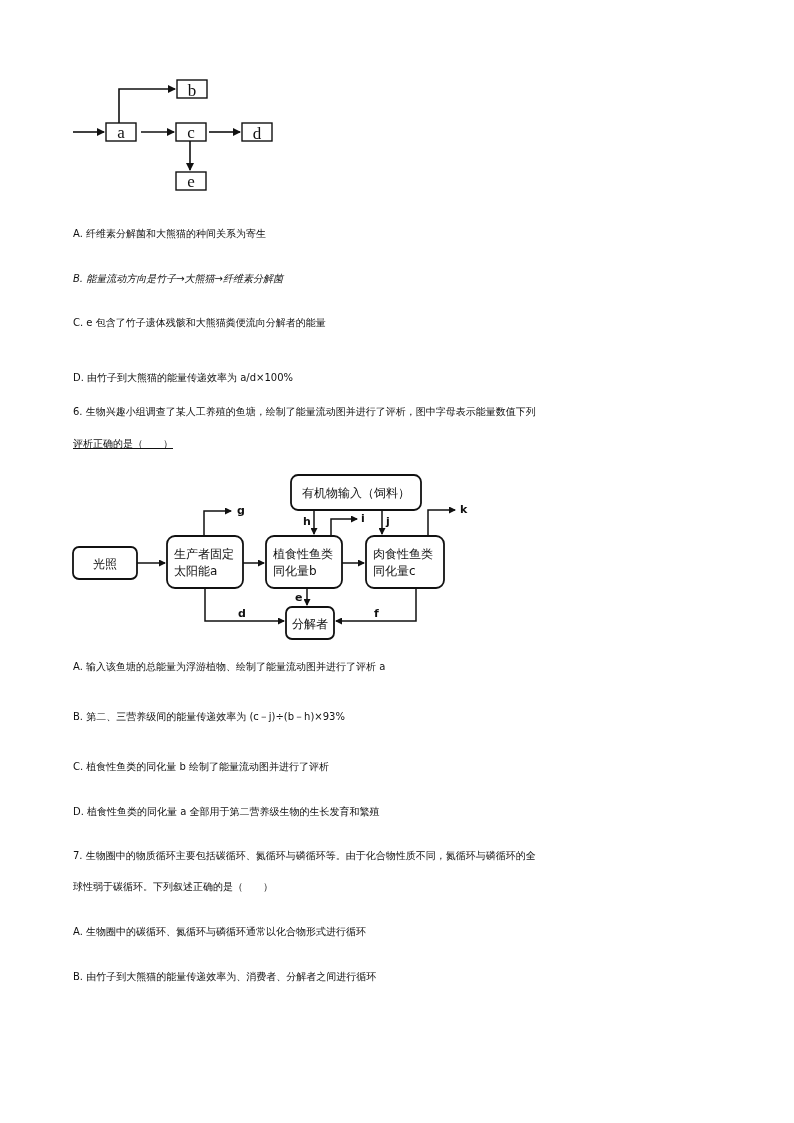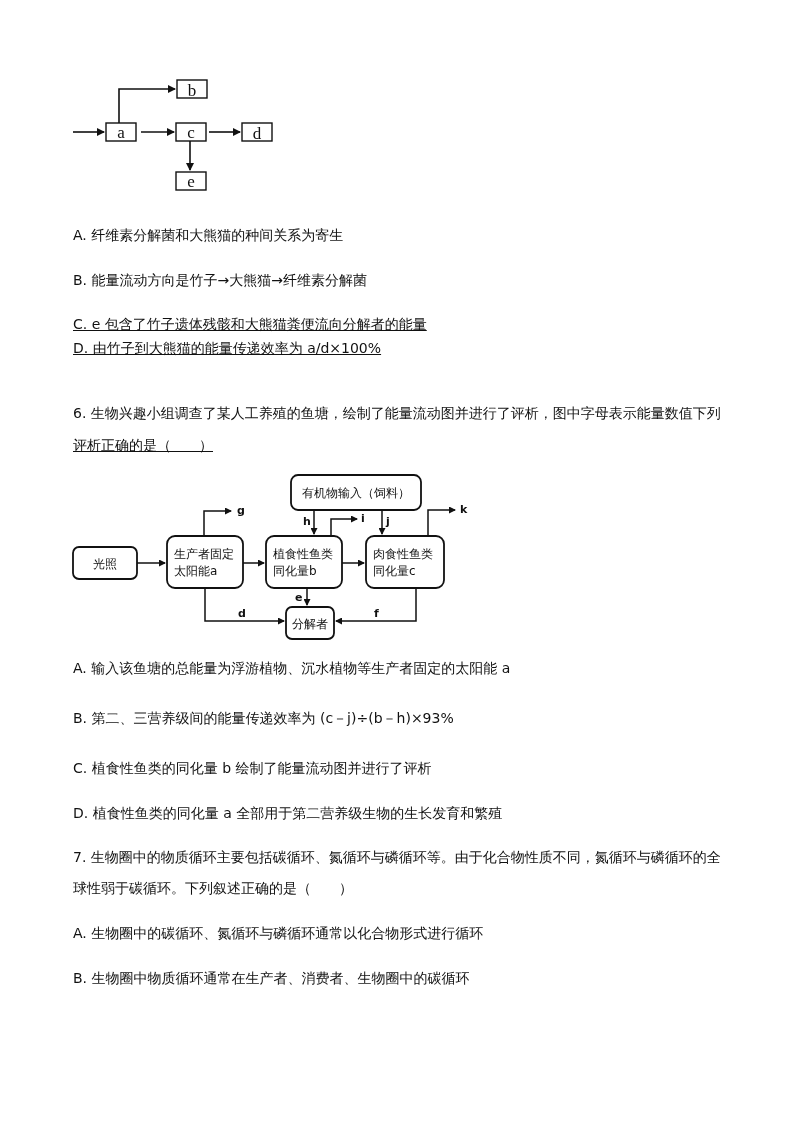--- a/index.html
+++ b/index.html
@@ -1,18 +1,18 @@
 <!DOCTYPE html>
 <html><head>
 <meta charset="utf-8">
 <style>
   html, body { margin: 0; padding: 0; background: #ffffff; }
   body { width: 794px; height: 1123px; position: relative; overflow: hidden;
          font-family: "DejaVu Sans", "Liberation Sans", sans-serif; color: #111; }
-  .line { position: absolute; left: 73px; font-size: 14px; white-space: nowrap; letter-spacing: 0px; }
+  .line { position: absolute; left: 73px; font-size: 10px; white-space: nowrap; letter-spacing: 0px; }
   .diagram { position: absolute; left: 0; top: 0; }
   .diagram text { font-family: "Liberation Serif", "DejaVu Serif", serif; }
   .d2 text { font-family: "DejaVu Sans", sans-serif; }
   .bold { font-weight: bold; }
 </style>
 </head>
 <body>
 
 <svg class="diagram" width="794" height="200" viewBox="0 0 794 200">
   <defs>
@@ -40,23 +40,23 @@
   <g font-size="17" fill="#111" text-anchor="middle">
     <text x="121" y="138">a</text>
     <text x="192" y="96">b</text>
     <text x="191" y="138">c</text>
     <text x="257" y="139">d</text>
     <text x="191" y="187">e</text>
   </g>
 </svg>
 
 <div class="line" style="top:227px;">A.  纤维素分解菌和大熊猫的种间关系为寄生</div>
-<div class="line" style="top:272px;">B.  能量流动方向是竹子→大熊猫→纤维素分解菌</div>
-<div class="line" style="top:316px;text-decoration:underline;">C. e 包含了竹子遗体残骸和大熊猫粪便流向分解者的能量</div>
-<div class="line" style="top:340px;text-decoration:underline;">D.  由竹子到大熊猫的能量传递效率为 a/d×100%</div>
+<div class="line" style="top:272px;font-style:italic;">B.  能量流动方向是竹子→大熊猫→纤维素分解菌</div>
+<div class="line" style="top:316px;">C. e 包含了竹子遗体残骸和大熊猫粪便流向分解者的能量</div>
+<div class="line" style="top:371px;">D.  由竹子到大熊猫的能量传递效率为 a/d×100%</div>
 
 <div class="line" style="top:405px;">6. 生物兴趣小组调查了某人工养殖的鱼塘，绘制了能量流动图并进行了评析，图中字母表示能量数值下列</div>
 <div class="line" style="top:437px;text-decoration:underline;">评析正确的是（　　）</div>
 
 <svg class="diagram d2" style="top:0;" width="794" height="660" viewBox="0 0 794 660">
   <defs>
     <marker id="ah2" markerWidth="7" markerHeight="7" refX="6" refY="3.5" orient="auto" markerUnits="userSpaceOnUse">
       <path d="M0,0 L7,3.5 L0,7 Z" fill="#111"></path>
     </marker>
   </defs>
@@ -107,21 +107,21 @@
     <text x="303" y="525">h</text>
     <text x="361" y="522">i</text>
     <text x="386" y="525">j</text>
     <text x="460" y="513">k</text>
     <text x="238" y="617">d</text>
     <text x="295" y="601">e</text>
     <text x="374" y="617">f</text>
   </g>
 </svg>
 
-<div class="line" style="top:660px;">A.  输入该鱼塘的总能量为浮游植物、沉水植物等生产者固定的太阳能 a</div>
+<div class="line" style="top:660px;">A.  输入该鱼塘的总能量为浮游植物、绘制了能量流动图并进行了评析 a</div>
 <div class="line" style="top:710px;">B.  第二、三营养级间的能量传递效率为 (c－j)÷(b－h)×93%</div>
 <div class="line" style="top:760px;">C.  植食性鱼类的同化量 b 绘制了能量流动图并进行了评析</div>
 <div class="line" style="top:805px;">D.  植食性鱼类的同化量 a 全部用于第二营养级生物的生长发育和繁殖</div>
 
 <div class="line" style="top:849px;">7. 生物圈中的物质循环主要包括碳循环、氮循环与磷循环等。由于化合物性质不同，氮循环与磷循环的全</div>
 <div class="line" style="top:880px;">球性弱于碳循环。下列叙述正确的是（　　）</div>
 <div class="line" style="top:925px;">A.  生物圈中的碳循环、氮循环与磷循环通常以化合物形式进行循环</div>
-<div class="line" style="top:970px;">B.  生物圈中物质循环通常在生产者、消费者、生物圈中的碳循环</div>
+<div class="line" style="top:970px;">B.  由竹子到大熊猫的能量传递效率为、消费者、分解者之间进行循环</div>
 
 </body></html>

